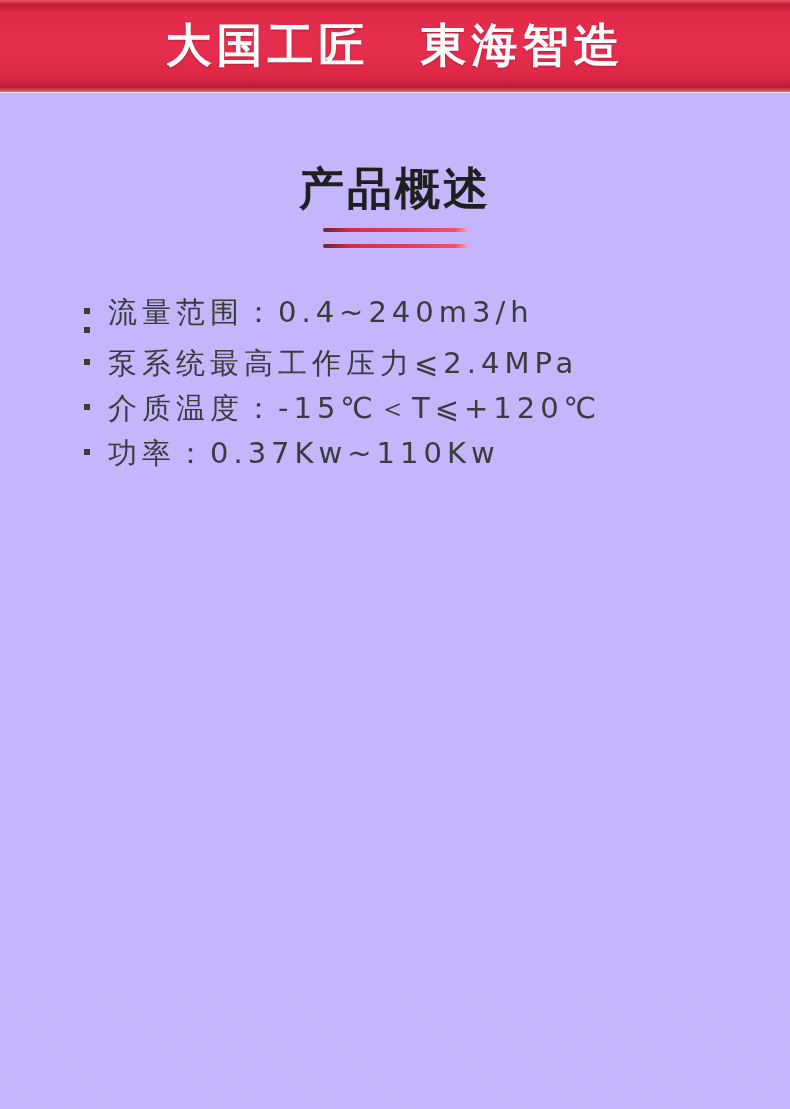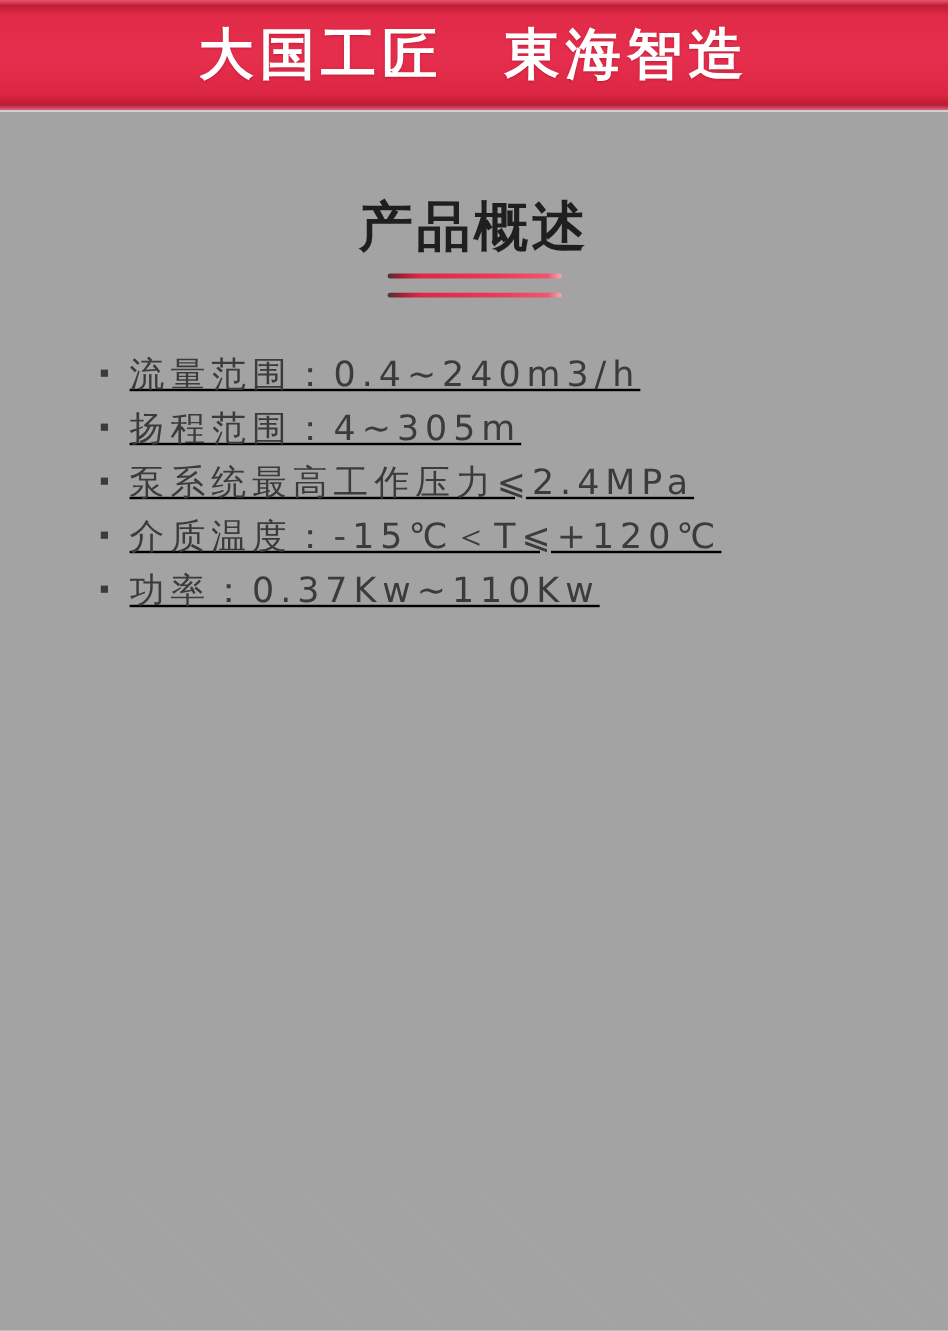--- a/index.html
+++ b/index.html
@@ -4,21 +4,21 @@
 <style>
   * { margin: 0; padding: 0; box-sizing: border-box; }
   html, body { width: 790px; background: #ffffff; }
   body {
     font-family: "DejaVu Sans", "Liberation Sans", sans-serif;
     width: 790px;
     height: 1109px;
     overflow: hidden;
     position: relative;
   }
-  .page { width: 790px; height: 1109px; background: #a3a3a3; }
+  .page { width: 790px; height: 1109px; background: #c4b5fd; }
 
   
   .banner {
     height: 93px;
     width: 100%;
     display: flex;
     align-items: center;
     justify-content: center;
     background: linear-gradient(180deg,
       #e9566e 0%, #c01d35 5%,
@@ -67,21 +67,20 @@
     text-align: justify;
     text-indent: 48px;
     font-weight: 400;
   }
 
   
   .bullet-list {
     list-style: none;
     margin: 42px 0 0 0;
     padding: 0 40px 0 84px;
-    text-decoration: underline;
   }
   .bullet-item {
     display: flex;
     align-items: baseline;
     font-size: 29px;
     line-height: 45px;
     letter-spacing: 5px;
     color: #3b3b3b;
     white-space: nowrap;
   }
@@ -124,21 +123,20 @@
   <section class="section section-conditions">
     <div class="title-underline"></div>
 
     <ul class="bullet-list">
       <li class="bullet-item">
         <span class="bullet-square"></span>
         <span class="bullet-text">流量范围：0.4~240m3/h</span>
       </li>
       <li class="bullet-item">
         <span class="bullet-square"></span>
-        <span class="bullet-text">扬程范围：4~305m</span>
       </li>
       <li class="bullet-item">
         <span class="bullet-square"></span>
         <span class="bullet-text">泵系统最高工作压力⩽2.4MPa</span>
       </li>
       <li class="bullet-item">
         <span class="bullet-square"></span>
         <span class="bullet-text">介质温度：-15℃＜T⩽+120℃</span>
       </li>
       <li class="bullet-item">

